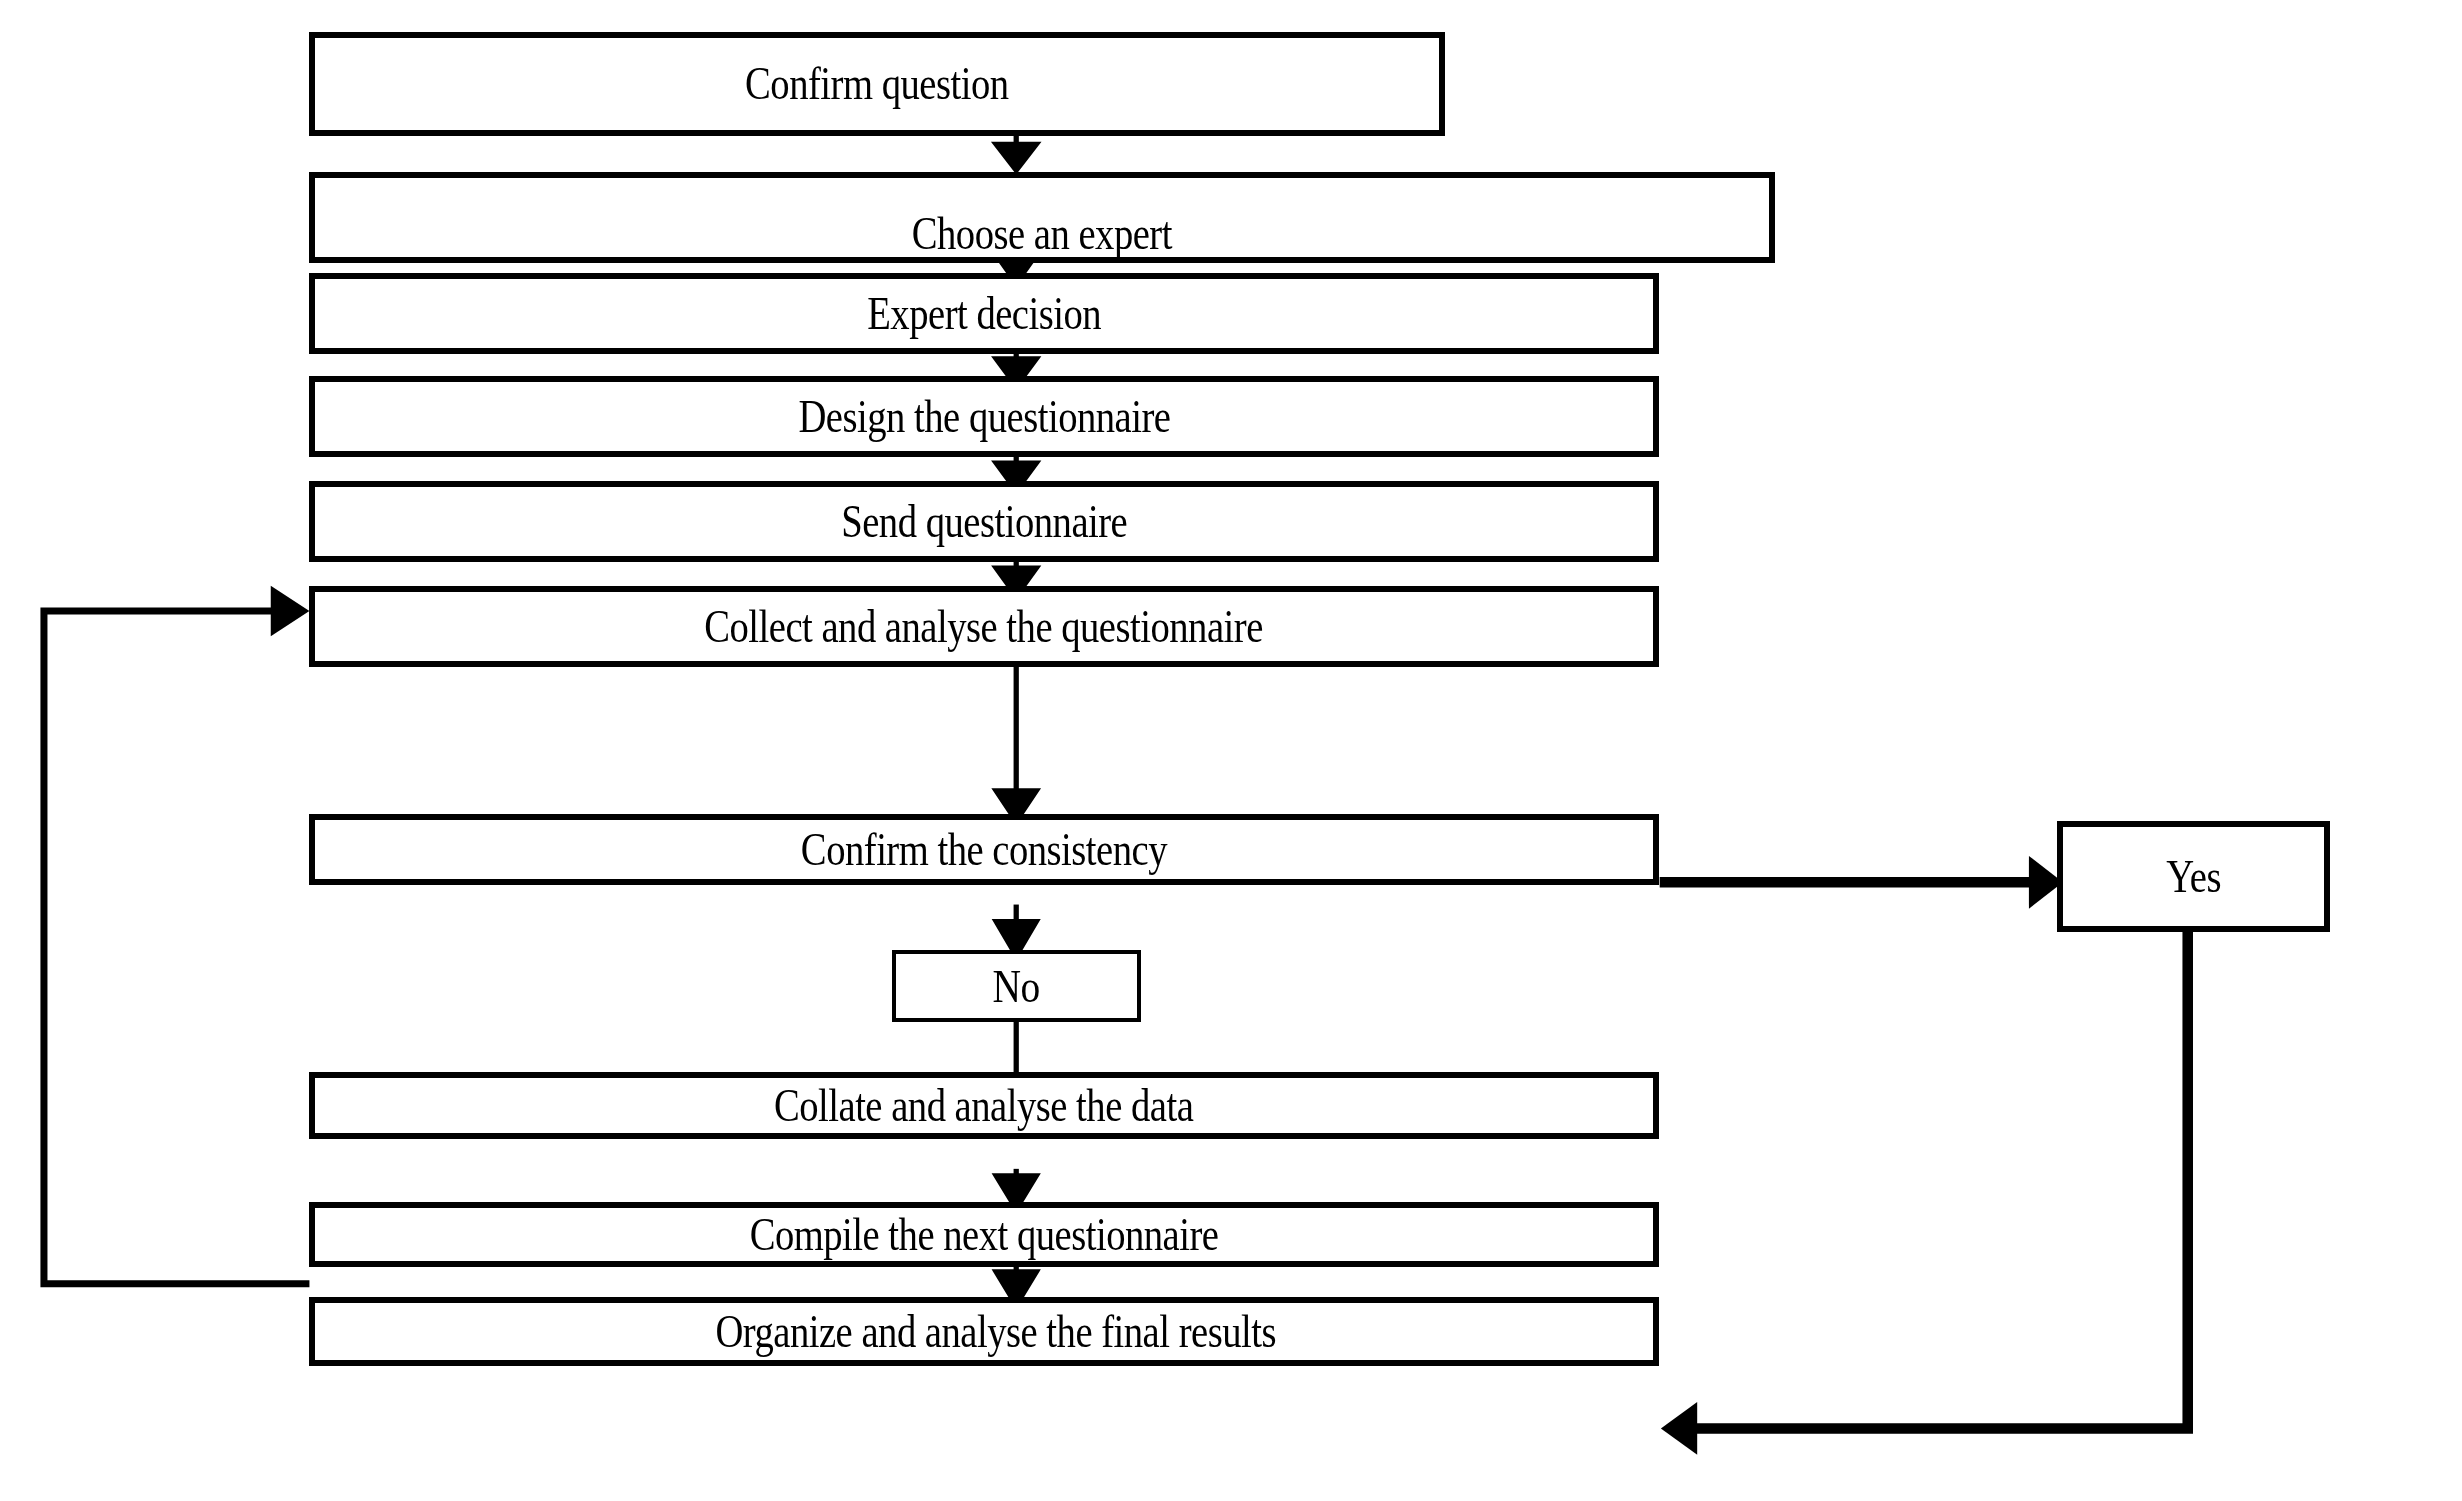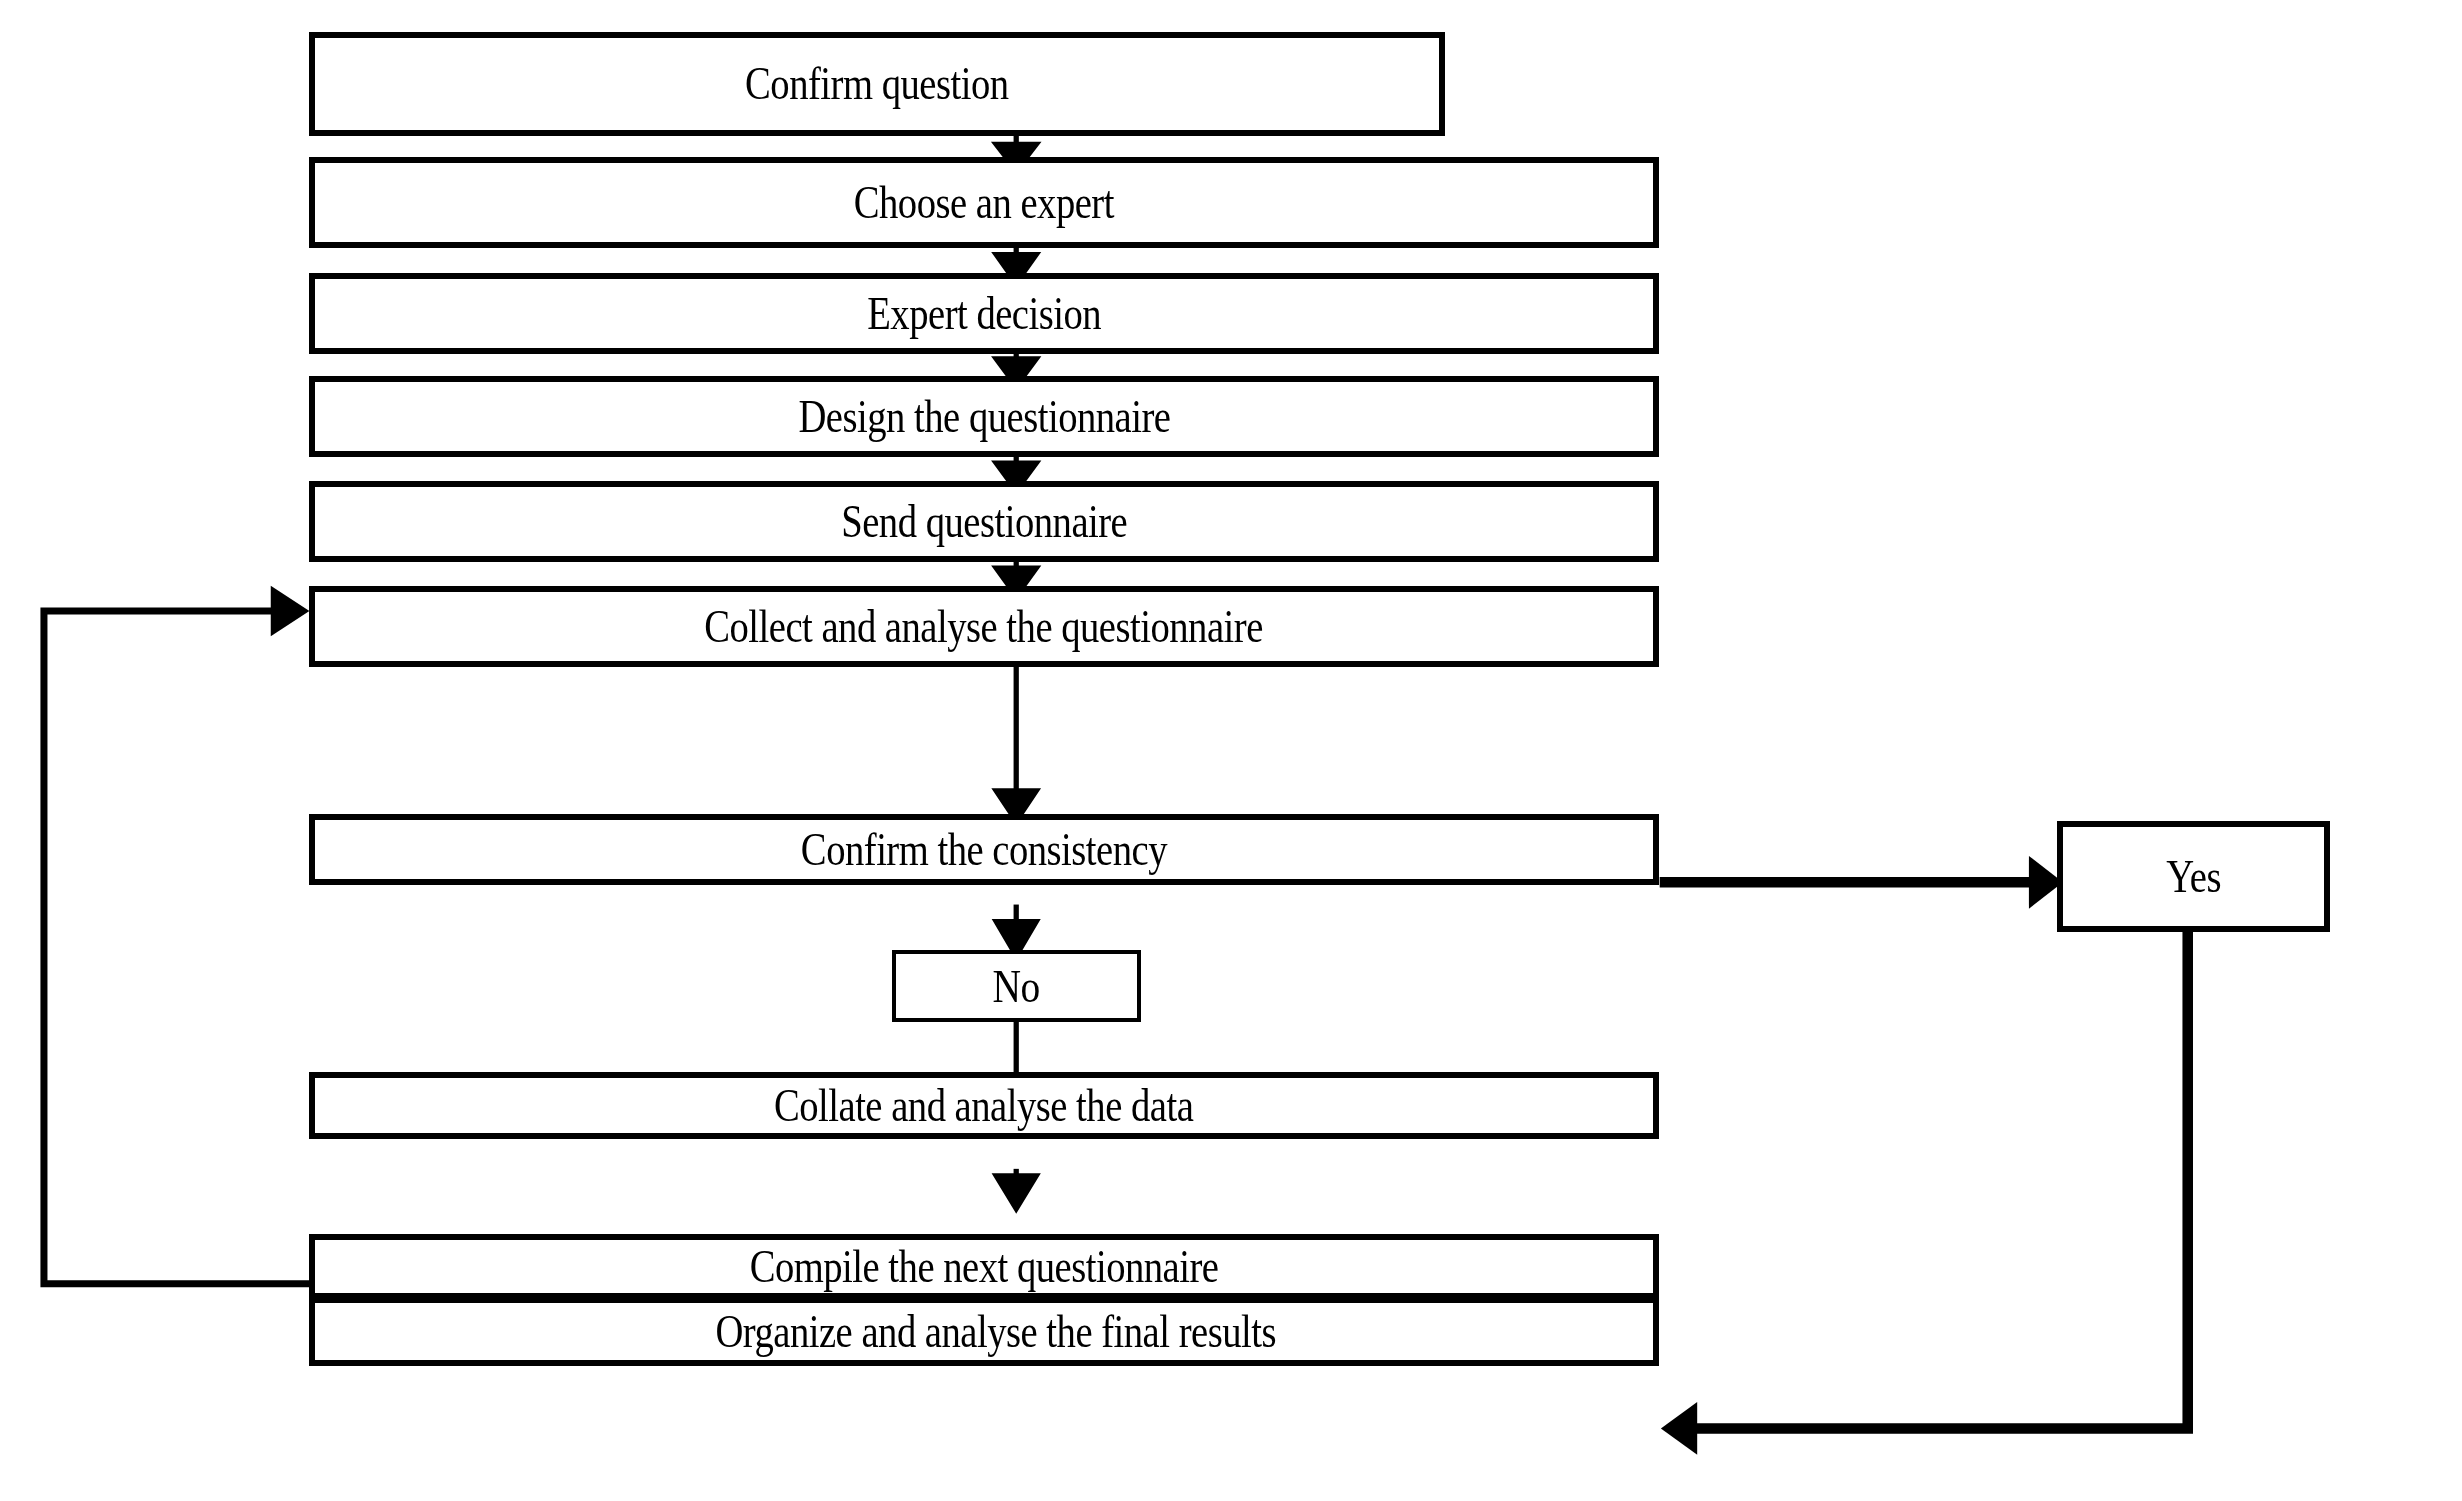--- a/index.html
+++ b/index.html
@@ -108,21 +108,21 @@
     <g stroke="#000" stroke-width="12" fill="#000">
       <polyline points="528,2190 75,2190 75,1042 470,1042" fill="none"></polyline>
       <polygon points="462,999 528,1042 462,1085" stroke="none"></polygon>
     </g>
   </svg>
 
   <div class="node" style="left:309px; top:32px; width:1136px; height:104px;">
     <span class="label">Confirm question</span>
   </div>
 
-  <div class="node" style="left:309px; top:157px; width:1350px; height:91px;">
+  <div class="node" style="left:309px; top:172px; width:1466px; height:91px;align-items:flex-end;">
     <span class="label">Choose an expert</span>
   </div>
 
   <div class="node" style="left:309px; top:273px; width:1350px; height:81px;align-items:center;">
     <span class="label">Expert decision</span>
   </div>
 
   <div class="node" style="left:309px; top:376px; width:1350px; height:81px;">
     <span class="label">Design the questionnaire</span>
   </div>
@@ -136,21 +136,21 @@
   </div>
 
   <div class="node" style="left:309px; top:814px; width:1350px; height:71px;">
     <span class="label">Confirm the consistency</span>
   </div>
 
   <div class="node" style="left:309px; top:1072px; width:1350px; height:67px;">
     <span class="label">Collate and analyse the data</span>
   </div>
 
-  <div class="node" style="left:309px; top:1202px; width:1350px; height:65px;margin-top:32px;">
+  <div class="node" style="left:309px; top:1202px; width:1350px; height:65px;">
     <span class="label">Compile the next questionnaire</span>
   </div>
 
   <div class="node" style="left:309px; top:1297px; width:1350px; height:69px;padding-left:24px;">
     <span class="label">Organize and analyse the final results</span>
   </div>
 
   <div class="node thin" style="left:892px; top:950px; width:249px; height:72px;">
     <span class="label">No</span>
   </div>

